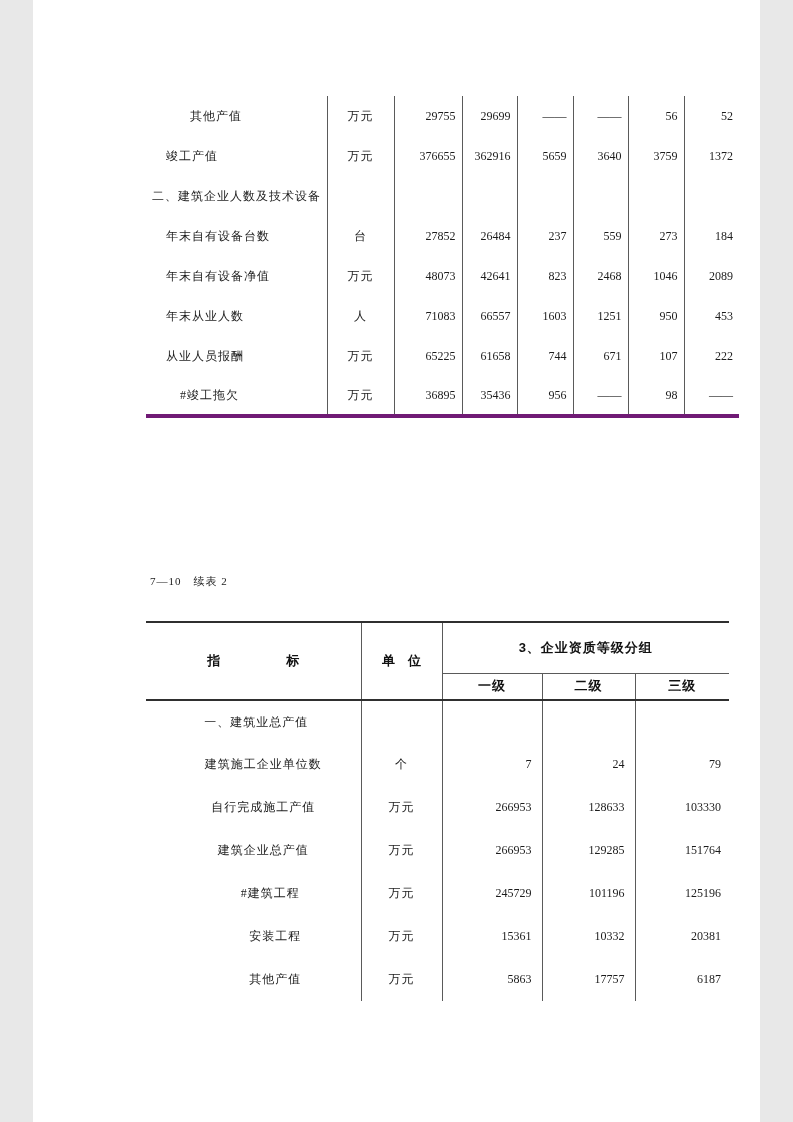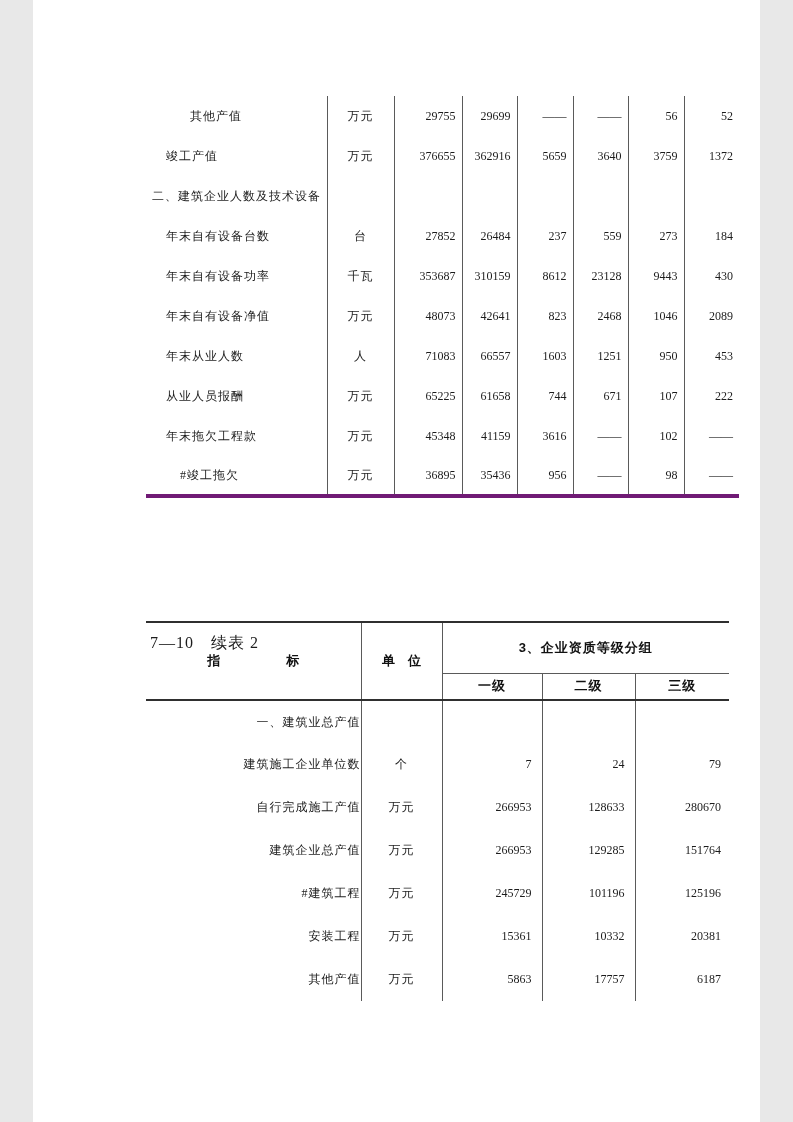--- a/index.html
+++ b/index.html
@@ -15,38 +15,38 @@
   
   #t1{left:113px;top:96px;width:593px;font-size:12px;}
   #t1 tr{height:40px;}
   #t1 td.ind{text-align:left;letter-spacing:1px;}
   #t1 td.unit{text-align:center;letter-spacing:1px;border-left:1px solid #5a5a5a;border-right:1px solid #5a5a5a;}
   #t1 td.num{text-align:right;padding-right:6px;border-right:1px solid #5a5a5a;}
   #t1 td.num.last{border-right:none;text-align:right;}
   #t1 tr:last-child td{border-bottom:4px solid #701a75;}
 
   
-  #caption2{position:absolute;left:117px;top:633px;font-size:16px;letter-spacing:1px;}
+  #caption2{position:absolute;left:117px;top:574px;font-size:11px;letter-spacing:1px;}
 
   
   #t2{left:113px;top:621px;width:583px;font-size:12px;}
   #t2 th{font-family:"Liberation Sans","DejaVu Sans",sans-serif;font-weight:bold;font-size:13px;color:#111;}
   #t2 tr.h1 th{border-top:2px solid #2f2f2f;}
   #t2 th.h-ind{border-right:1px solid #5a5a5a;border-bottom:2px solid #2f2f2f;}
   #t2 th.h-unit{border-right:1px solid #5a5a5a;border-bottom:2px solid #2f2f2f;}
   #t2 tr.h1{height:51px;}
   #t2 th.h-group{border-bottom:1px solid #5a5a5a;text-align:center;letter-spacing:1px;}
   #t2 tr.h2{height:27px;}
   #t2 tr.h2 th{border-bottom:2px solid #2f2f2f;letter-spacing:1px;}
   #t2 th.h-lv{border-right:1px solid #5a5a5a;}
   #t2 th.h-lv.last{border-right:none;}
   #t2 .spread{display:inline-flex;justify-content:space-between;width:92px;}
   #t2 .spread2{display:inline-flex;justify-content:space-between;width:39px;}
   #t2 tbody tr{height:43px;}
-  #t2 td.ind{text-align:right;letter-spacing:1px;}
+  #t2 td.ind{text-align:center;letter-spacing:1px;}
   #t2 td.unit{text-align:center;letter-spacing:1px;border-left:1px solid #5a5a5a;border-right:1px solid #5a5a5a;}
   #t2 td.num{text-align:right;padding-right:10px;border-right:1px solid #5a5a5a;}
   #t2 td.num.last{border-right:none;padding-right:8px;padding-left:44px;}
 
   
   .ind.lv0{padding-left:6px;}
   .ind.lv1{padding-left:20px;}
   .ind.lv2{padding-left:34px;}
   .ind.lv3{padding-left:44px;}
 </style>
@@ -101,30 +101,20 @@
         <td class="ind lv1">年末自有设备台数</td>
         <td class="unit">台</td>
         <td class="num">27852</td>
         <td class="num">26484</td>
         <td class="num">237</td>
         <td class="num">559</td>
         <td class="num">273</td>
         <td class="num last">184</td>
       </tr>
       <tr>
-        <td class="ind lv1">年末自有设备功率</td>
-        <td class="unit">千瓦</td>
-        <td class="num">353687</td>
-        <td class="num">310159</td>
-        <td class="num">8612</td>
-        <td class="num">23128</td>
-        <td class="num">9443</td>
-        <td class="num last">430</td>
-      </tr>
-      <tr>
         <td class="ind lv1">年末自有设备净值</td>
         <td class="unit">万元</td>
         <td class="num">48073</td>
         <td class="num">42641</td>
         <td class="num">823</td>
         <td class="num">2468</td>
         <td class="num">1046</td>
         <td class="num last">2089</td>
       </tr>
       <tr>
@@ -139,30 +129,20 @@
       </tr>
       <tr>
         <td class="ind lv1">从业人员报酬</td>
         <td class="unit">万元</td>
         <td class="num">65225</td>
         <td class="num">61658</td>
         <td class="num">744</td>
         <td class="num">671</td>
         <td class="num">107</td>
         <td class="num last">222</td>
-      </tr>
-      <tr>
-        <td class="ind lv1">年末拖欠工程款</td>
-        <td class="unit">万元</td>
-        <td class="num">45348</td>
-        <td class="num">41159</td>
-        <td class="num">3616</td>
-        <td class="num">——</td>
-        <td class="num">102</td>
-        <td class="num last">——</td>
       </tr>
       <tr>
         <td class="ind lv2">#竣工拖欠</td>
         <td class="unit">万元</td>
         <td class="num">36895</td>
         <td class="num">35436</td>
         <td class="num">956</td>
         <td class="num">——</td>
         <td class="num">98</td>
         <td class="num last">——</td>
@@ -215,21 +195,21 @@
         <td class="unit">个</td>
         <td class="num">7</td>
         <td class="num">24</td>
         <td class="num last">79</td>
       </tr>
       <tr>
         <td class="ind lv1">自行完成施工产值</td>
         <td class="unit">万元</td>
         <td class="num">266953</td>
         <td class="num">128633</td>
-        <td class="num last">280670</td>
+        <td class="num last">103330</td>
       </tr>
       <tr>
         <td class="ind lv1">建筑企业总产值</td>
         <td class="unit">万元</td>
         <td class="num">266953</td>
         <td class="num">129285</td>
         <td class="num last">151764</td>
       </tr>
       <tr>
         <td class="ind lv2">#建筑工程</td>

